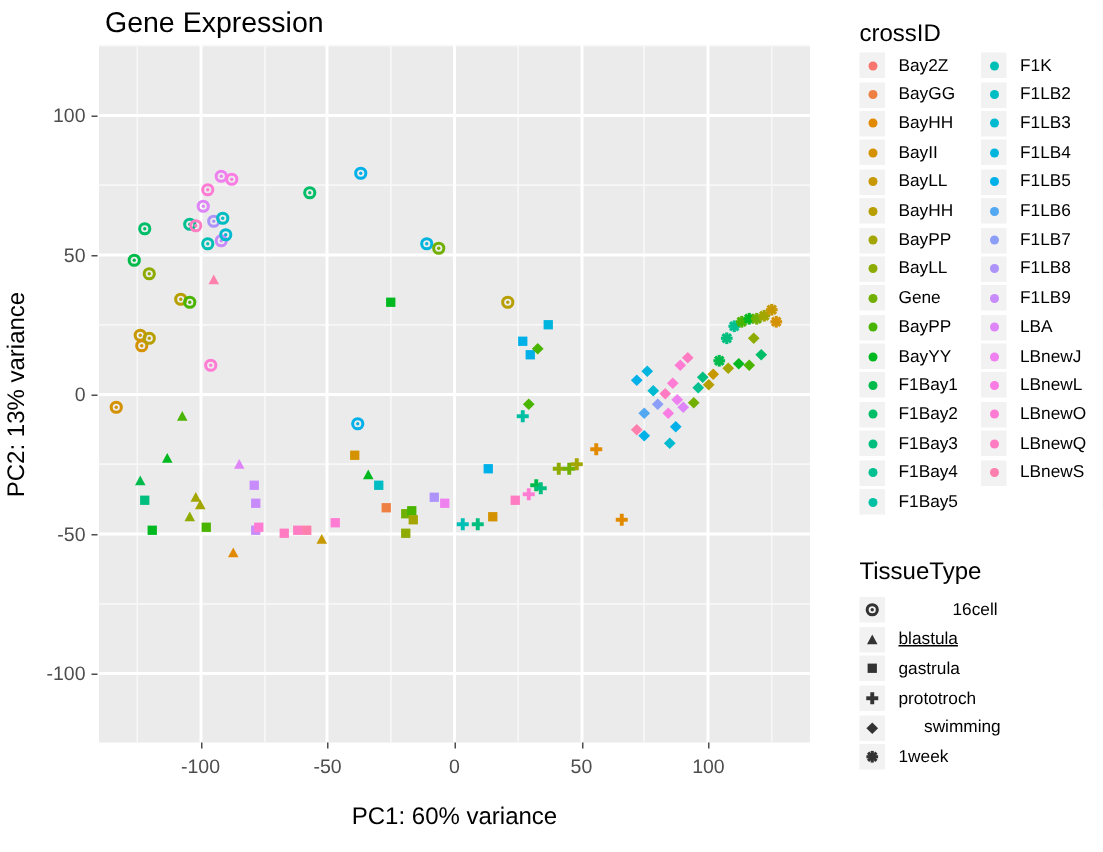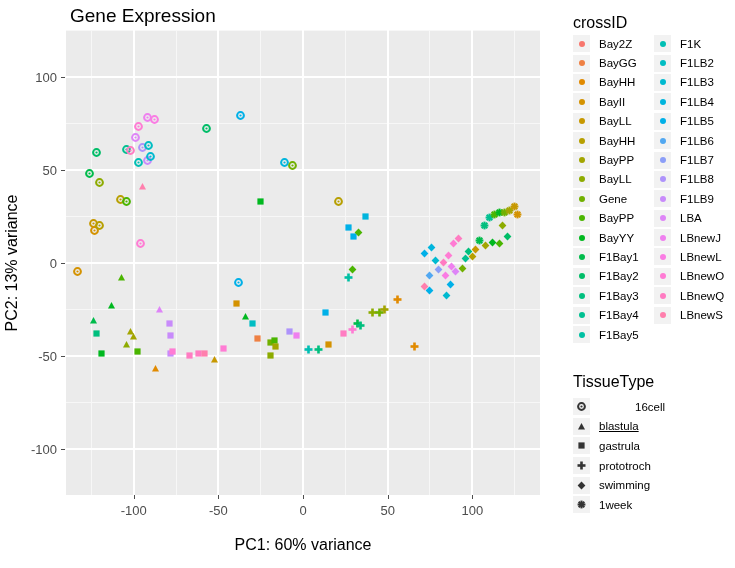--- a/index.html
+++ b/index.html
@@ -977,21 +977,21 @@
       </div>
       <div class="legRow" style="height: 19.6px;">
         <span class="legKey">
           <svg class="shp" width="9" height="9" viewBox="0 0 9 9">
             <rect x="3.2" y="0.5" width="2.6" height="8" fill="#333333"></rect>
             <rect x="0.5" y="3.2" width="8" height="2.6" fill="#333333"></rect>
           </svg>
         </span>
         <span class="legTxt">prototroch</span>
       </div>
-      <div class="legRow" style="height: 19.6px;">
+      <div class="legRow" style="height: 19.6px; gap: 17px;">
         <span class="legKey">
           <svg class="shp" width="9" height="9" viewBox="0 0 9 9">
             <polygon points="4.5,0.6 8.4,4.5 4.5,8.4 0.6,4.5" fill="#333333"></polygon>
           </svg>
         </span>
         <span class="legTxt">swimming</span>
       </div>
       <div class="legRow" style="height: 19.6px;">
         <span class="legKey">
           <svg class="shp" width="9" height="9" viewBox="0 0 9 9">

